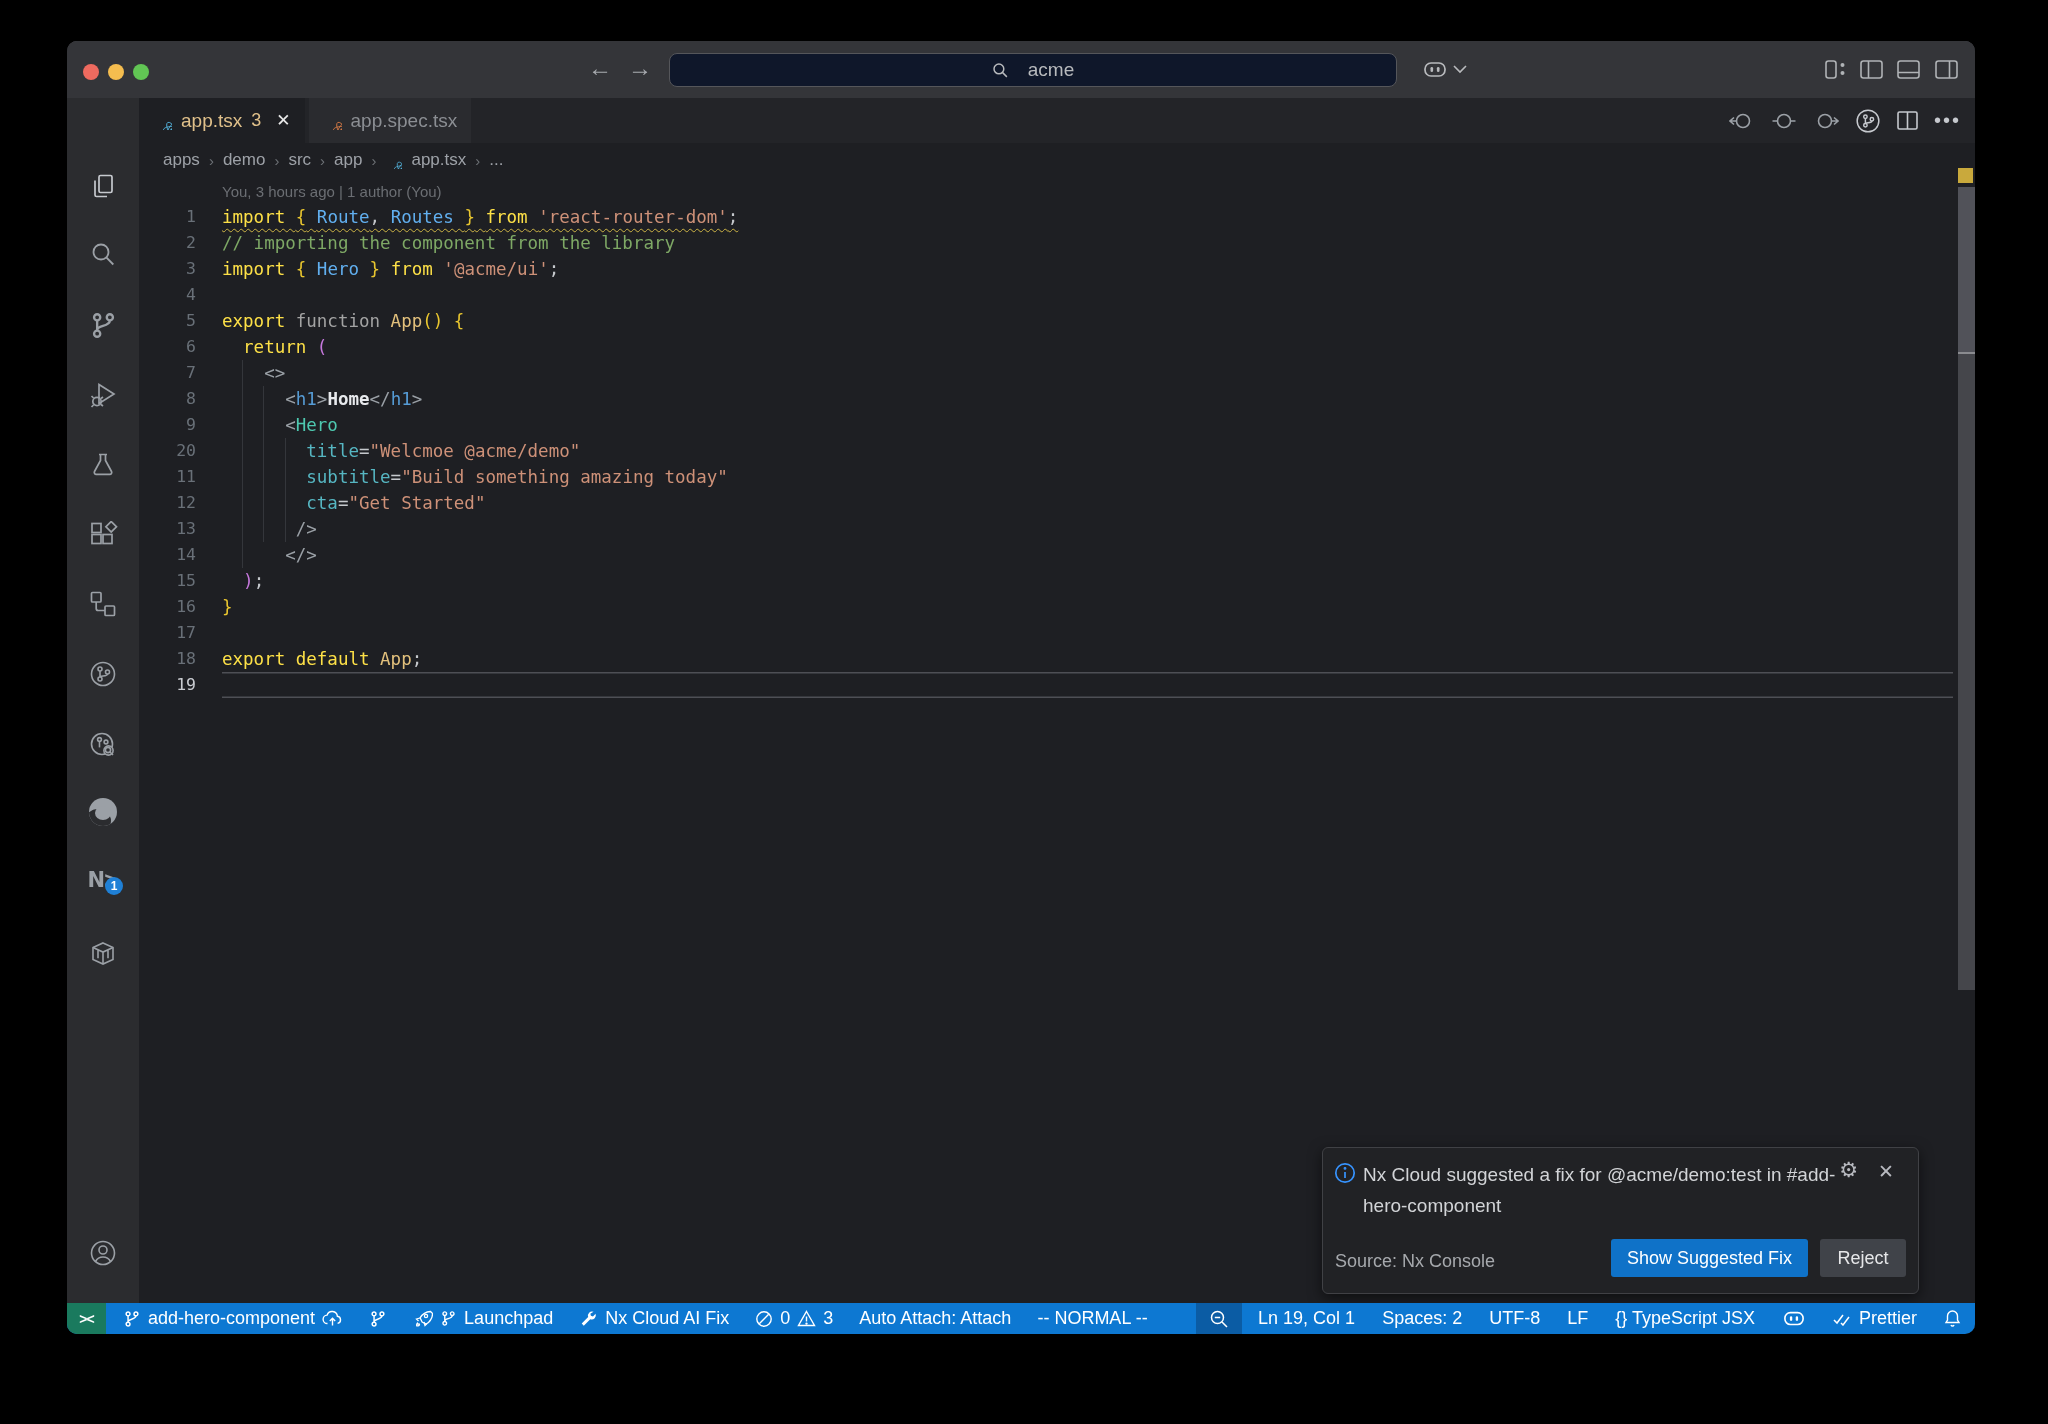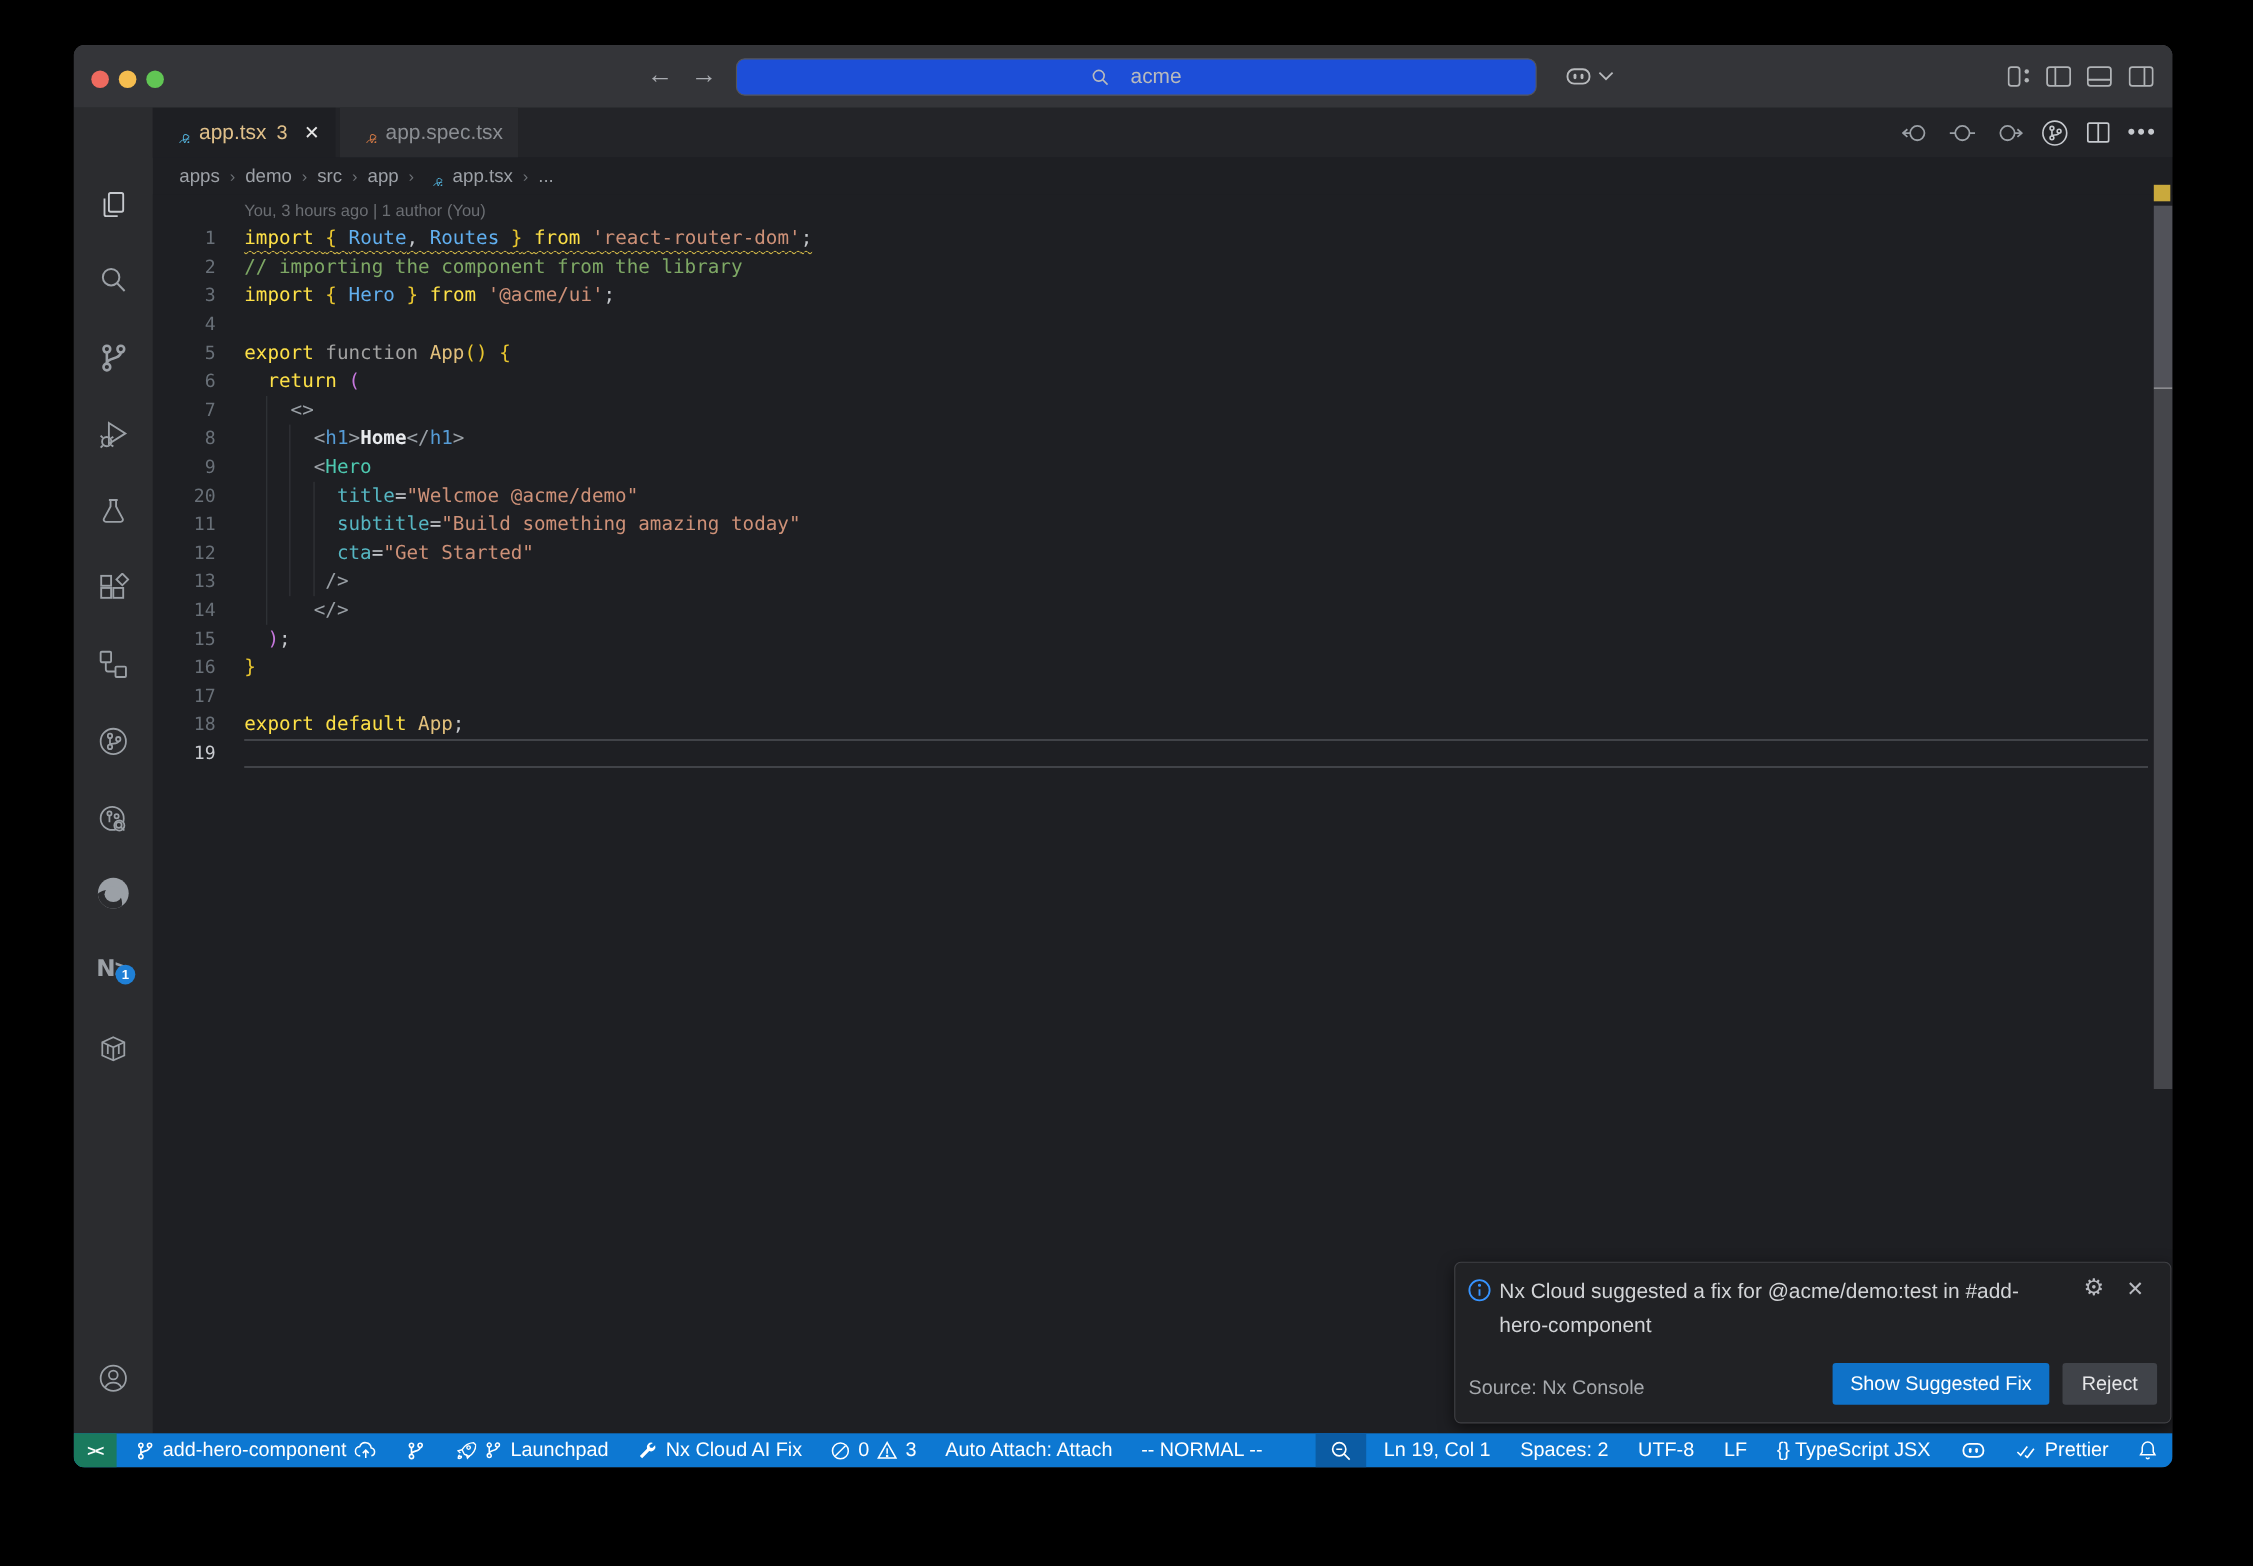--- a/index.html
+++ b/index.html
@@ -3,21 +3,21 @@
 <meta charset="utf-8">
 <style>
   * { margin:0; padding:0; box-sizing:border-box; }
   html,body { width:2048px; height:1424px; background:#000; font-family:"Liberation Sans", sans-serif; }
   .window { position:absolute; left:67px; top:41px; width:1908px; height:1293px; background:#1e1f23; border-radius:10px; overflow:hidden; box-shadow: inset 0 1px 0 #4a4b4e, 0 18px 60px rgba(0,0,0,.8); }
 
   
   .titlebar { position:absolute; left:0; top:0; width:100%; height:57px; background:#343539; }
   .tl-dot { position:absolute; top:23px; width:16px; height:16px; border-radius:50%; }
   .nav-arrow { position:absolute; top:13px; font-size:24px; color:#a8abb0; width:30px; text-align:center; cursor:default; }
-  .cmdcenter { position:absolute; left:602px; top:12px; width:728px; height:34px; background:#1d4ed8; border:1px solid #55565a; border-radius:8px; display:flex; align-items:center; justify-content:center; gap:19px; color:#b8babd; font-size:19px; }
+  .cmdcenter { position:absolute; left:602px; top:12px; width:728px; height:34px; background:#0f172a; border:1px solid #55565a; border-radius:8px; display:flex; align-items:center; justify-content:center; gap:19px; color:#b8babd; font-size:19px; }
   .tb-icon { position:absolute; top:18px; color:#b0b3b6; }
   .layout-ic { position:absolute; top:19px; }
 
   
   .activitybar { position:absolute; left:0; top:57px; width:72px; bottom:31px; background:#2b2c2f; }
   .act-ic { position:absolute; left:21px; width:30px; height:30px; color:#9ba0a6; display:flex; align-items:center; justify-content:center; }
   .act-ic svg { display:block; }
   .badge { position:absolute; left:38px; width:18px; height:18px; background:#1f80d6; border-radius:50%; color:#fff; font-size:12px; font-weight:bold; display:flex; align-items:center; justify-content:center; }
   .edge-swirl { width:28px; height:28px; border-radius:50%; background:#9ba0a6; position:relative; overflow:hidden; }
   .edge-swirl::after { content:''; position:absolute; width:26px; height:24px; border-radius:50%; background:#2b2c2f; left:-4px; top:11px; }
@@ -55,21 +55,21 @@
   .squig { text-decoration:underline; text-decoration-style:wavy; text-decoration-color:#cbb245; text-decoration-thickness:1.4px; text-underline-offset:5px; }
   .iguide { position:absolute; width:1px; background:#34363b; }
 
   
   .ovr-marker { position:absolute; left:1891px; top:127px; width:15px; height:15px; background:#c9a93c; }
   .sb-sliderA { position:absolute; left:1891px; top:146px; width:17px; height:165px; background:#515259; }
   .sb-line { position:absolute; left:1891px; top:311px; width:17px; height:2px; background:#8a8b8f; }
   .sb-sliderB { position:absolute; left:1891px; top:313px; width:17px; height:636px; background:#45464b; }
 
   
-  .toast { position:absolute; left:1255px; top:1106px; width:652px; height:147px; background:#212225; border:1px solid #404145; border-radius:6px; box-shadow:0 4px 14px rgba(0,0,0,.55); }
+  .toast { position:absolute; left:1255px; top:1106px; width:597px; height:147px; background:#212225; border:1px solid #404145; border-radius:6px; box-shadow:0 4px 14px rgba(0,0,0,.55); }
   .toast-msg { position:absolute; left:40px; top:11px; width:488px; font-size:19px; line-height:31px; color:#d2d4d7; overflow-wrap:break-word; }
   .toast-info { position:absolute; left:11px; top:14px; }
   .toast-gear { position:absolute; right:60px; top:10px; font-family:"DejaVu Sans", sans-serif; font-size:21px; color:#b8bac0; }
   .toast-x { position:absolute; right:24px; top:12px; font-size:19px; color:#b8bac0; }
   .toast-src { position:absolute; left:12px; bottom:21px; font-size:18px; color:#a6a9ad; }
   .btn { position:absolute; bottom:16px; height:38px; border-radius:3px; font-size:18px; color:#fff; display:flex; align-items:center; justify-content:center; }
   .btn-primary { right:110px; width:197px; background:#0f72c8; }
   .btn-secondary { right:12px; width:86px; background:#404349; color:#e6e7e9; }
 
   

